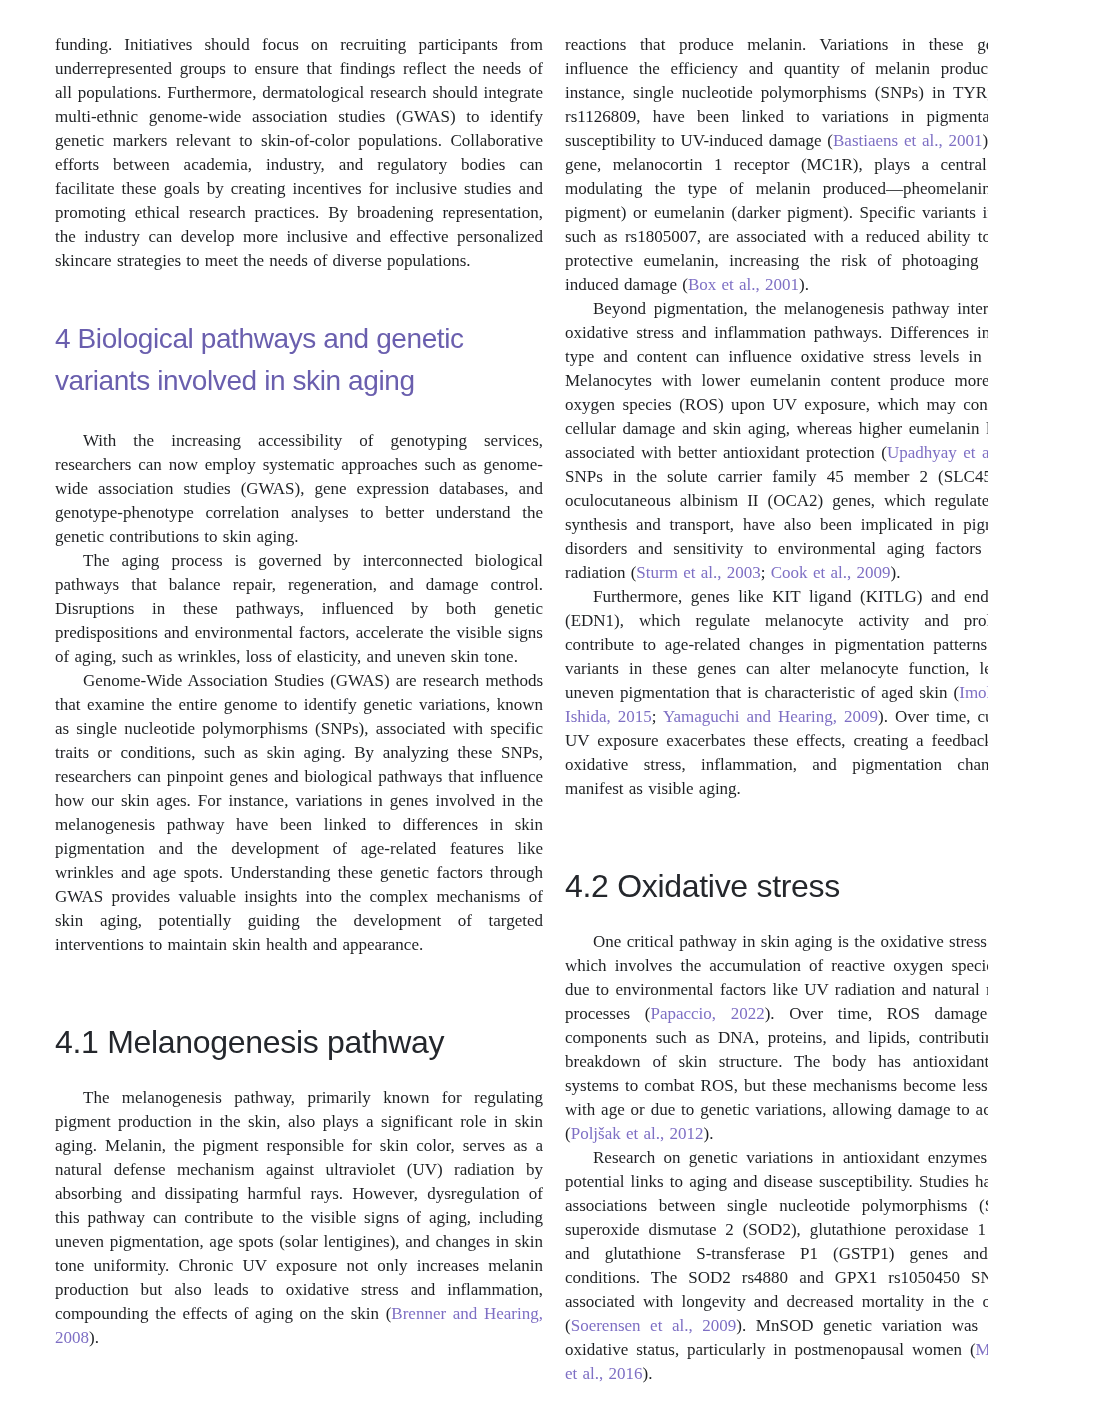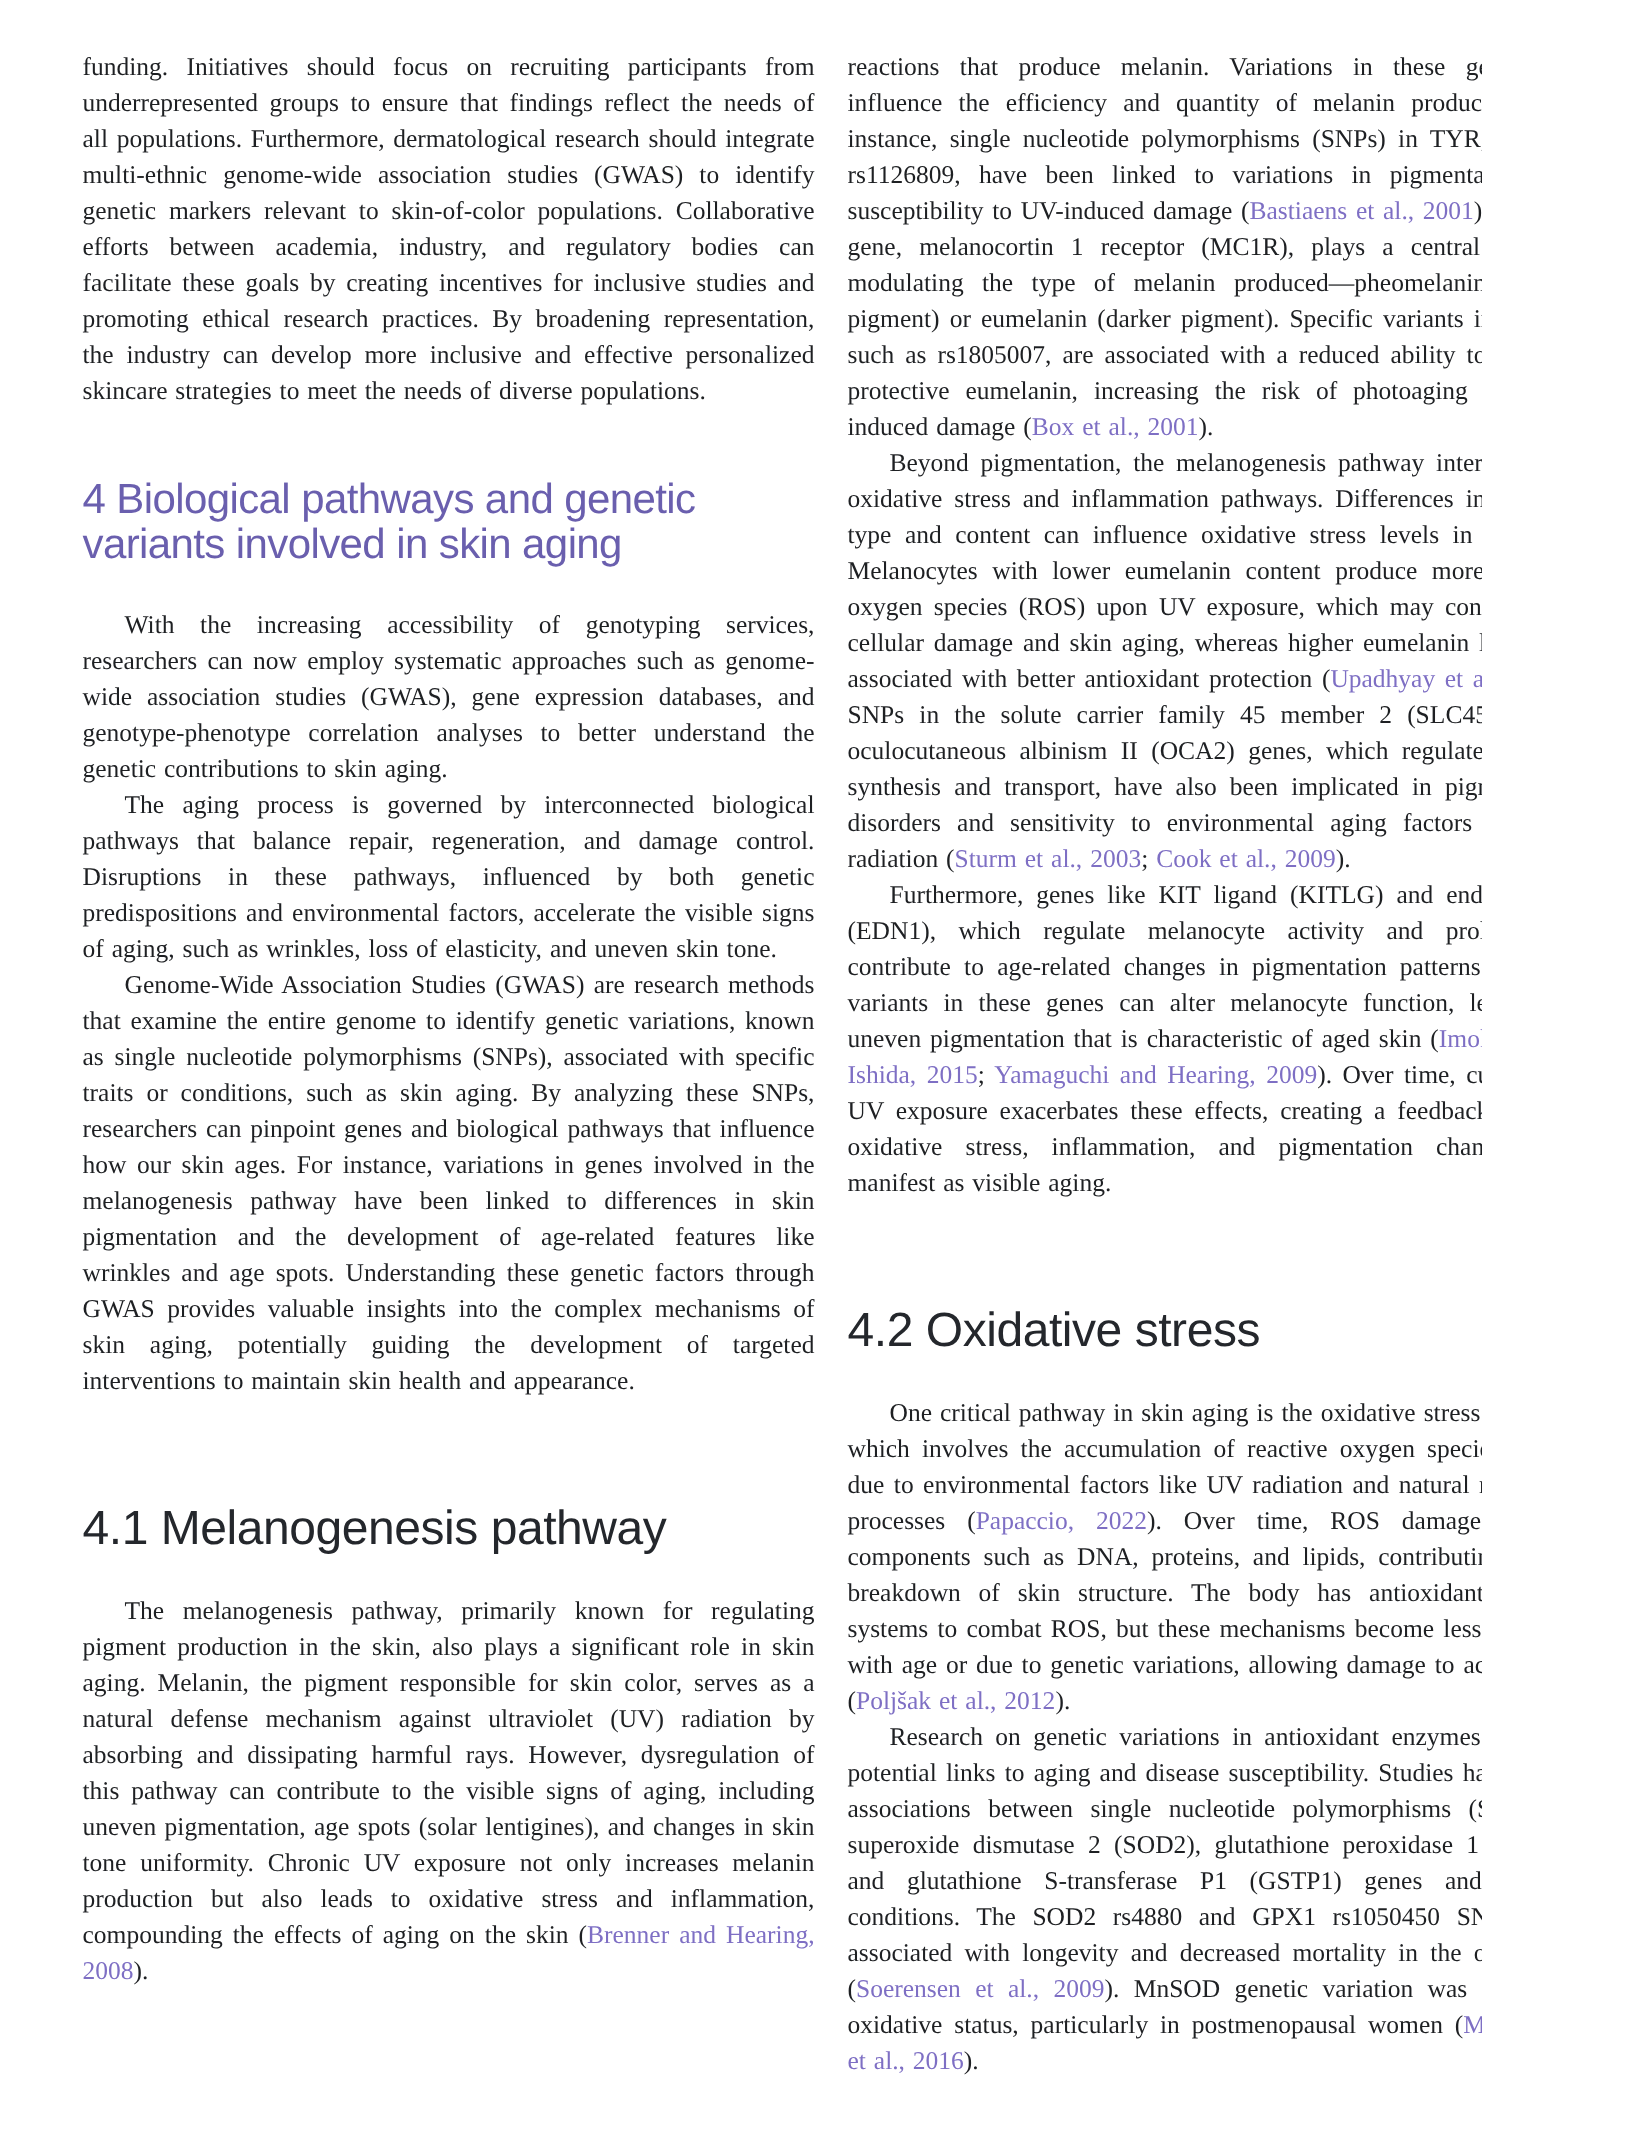--- a/index.html
+++ b/index.html
@@ -34,21 +34,21 @@
     color: var(--body-text);
     text-align: justify;
     text-justify: inter-word;
     hyphens: none;
     word-spacing: 0.06em;
   }
   .para.indent { text-indent: 28px; }
   h1.section-heading {
     font-family: "Liberation Sans", "DejaVu Sans", sans-serif;
     font-size: 28px;
-    line-height: 30px;
+    line-height: 42px;
     font-weight: 500;
     letter-spacing: -0.4px;
     color: var(--heading-accent);
     margin: 45px 0 27px 0;
   }
   h2.subsection-heading {
     font-family: "Liberation Sans", "DejaVu Sans", sans-serif;
     font-size: 32px;
     line-height: 27px;
     font-weight: 500;

